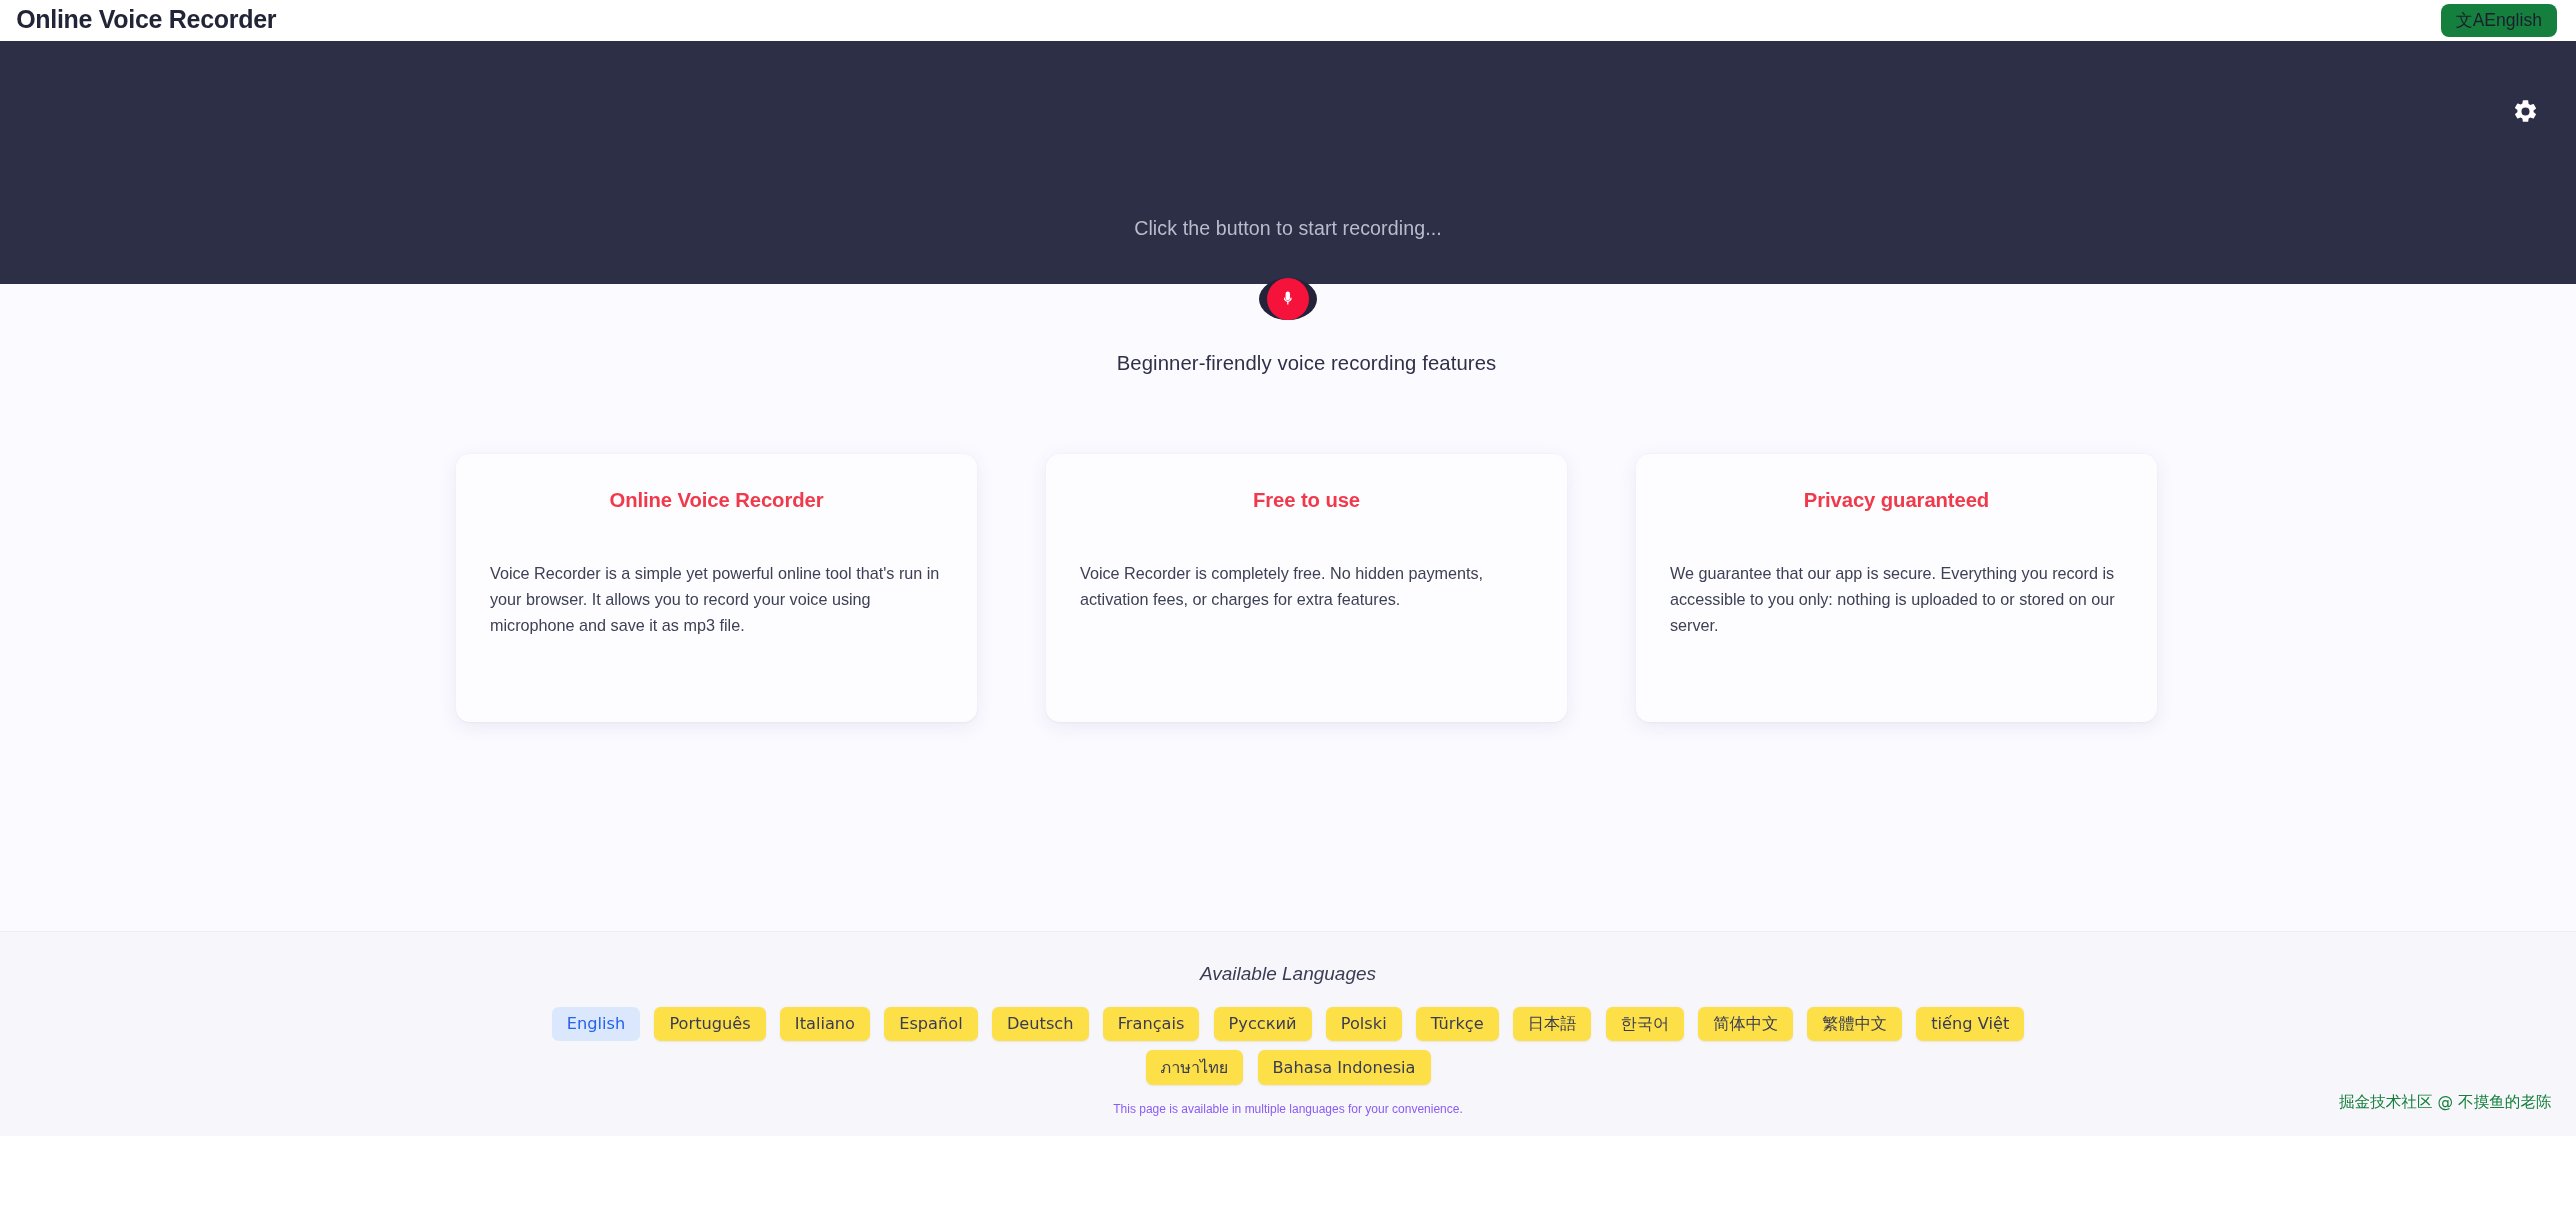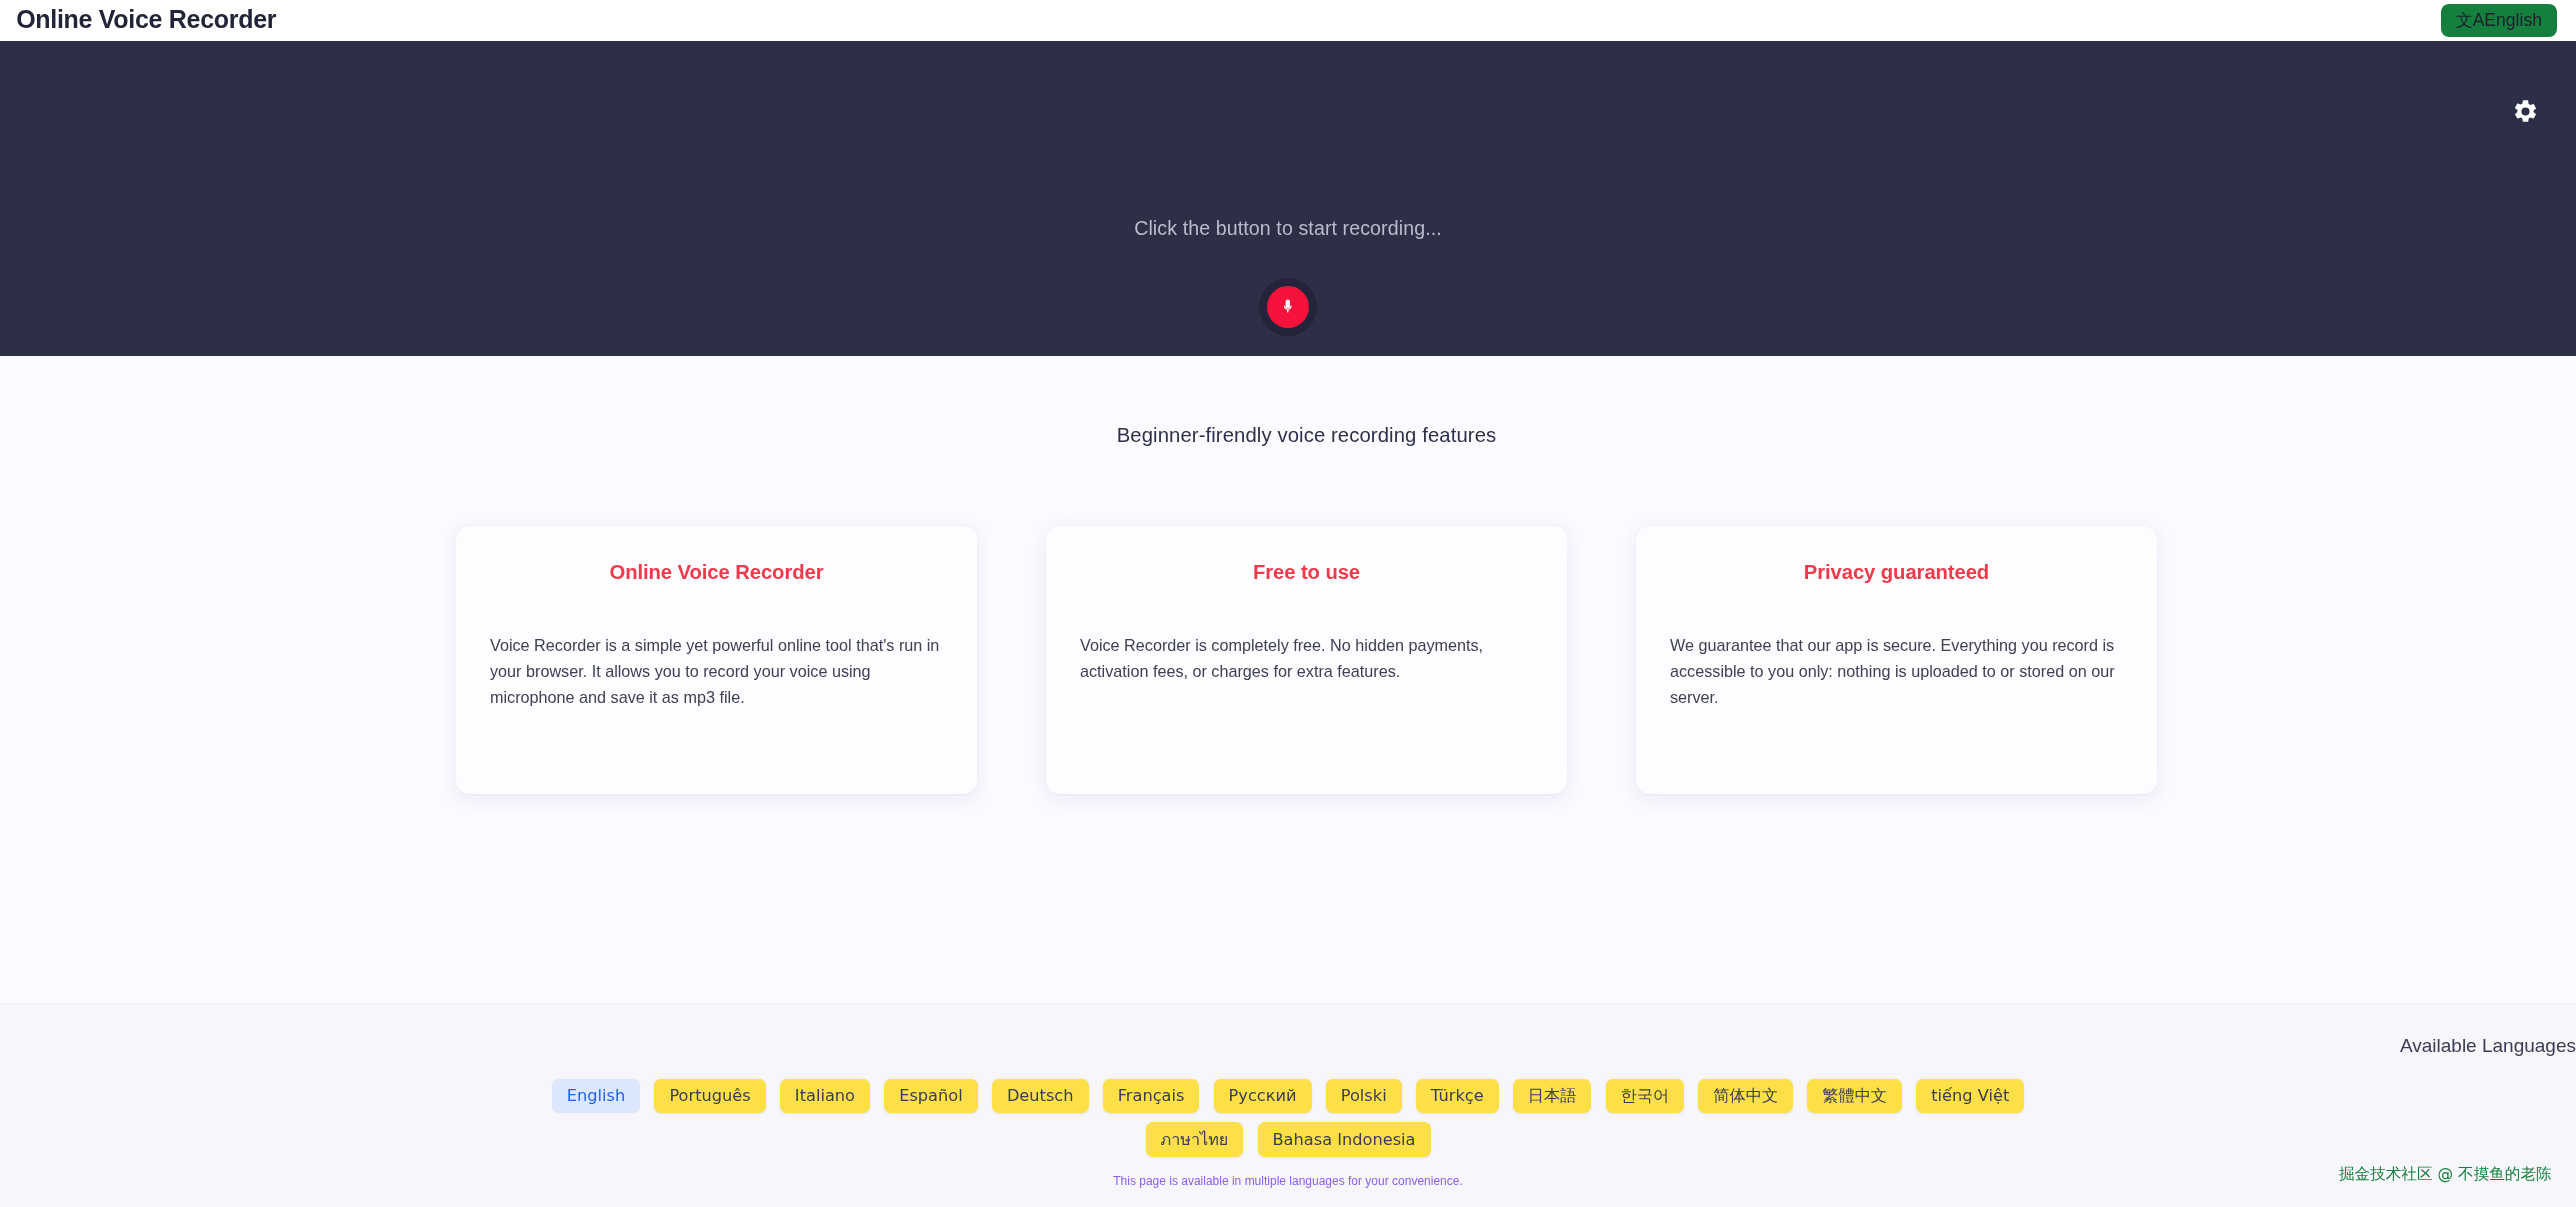--- a/index.html
+++ b/index.html
@@ -52,21 +52,21 @@
   }
   .lang-switch .label {
     font-size: 17.6px;
     color: #1c1e2e;
     line-height: 1;
   }
 
   
   .hero {
     position: relative;
-    height: 315px;
+    height: 243px;
     background: #2d2f47;
     display: flex;
     flex-direction: column;
     align-items: center;
   }
   .gear-btn {
     position: absolute;
     top: 55px;
     right: 35px;
     width: 31px;
@@ -156,24 +156,25 @@
   }
 
   
   .footer {
     background: #f7f6fa;
     height: 204px;
     padding-top: 31px;
     position: relative;
   }
   .footer-heading {
-    text-align: right;
+    text-align: center;
     font-size: 19px;
     color: #3a3c54;
     font-weight: normal;
+    font-style: italic;
   }
   .pill-rows { margin-top: 21.7px; }
   .pill-row {
     display: flex;
     justify-content: center;
     flex-wrap: nowrap;
     gap: 14.2px;
     margin-bottom: 8.8px;
   }
   .pill {

